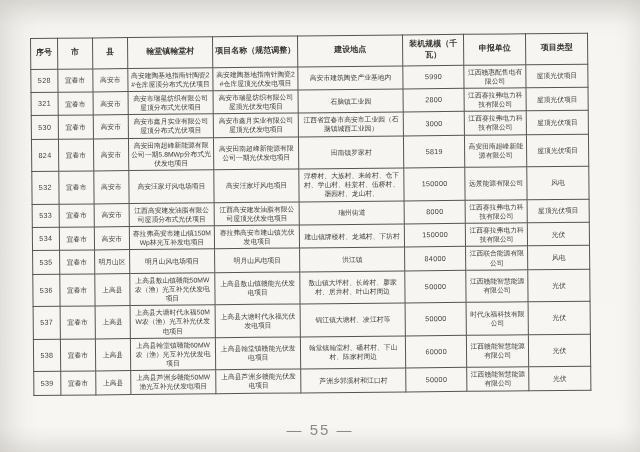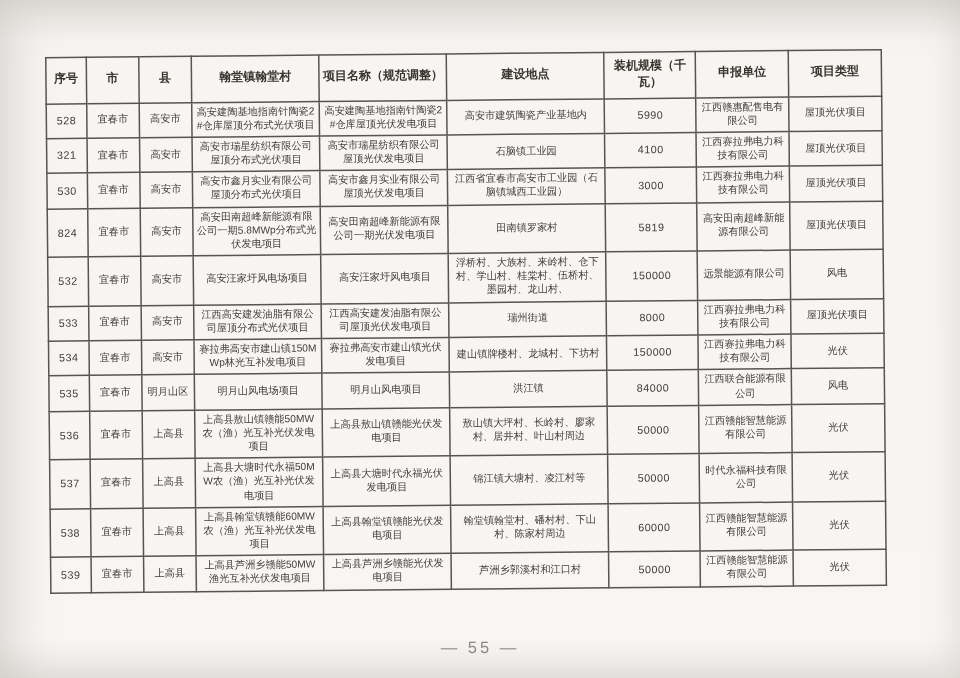--- a/index.html
+++ b/index.html
@@ -68,21 +68,21 @@
   col.c-loc  { width: 18.8%; }
   col.c-cap  { width: 11.0%; }
   col.c-unit { width: 11.1%; }
   col.c-type { width: 11.1%; }
   .footer-pageno {
     position: absolute;
     left: 0;
     right: 0;
     bottom: 14px;
     text-align: center;
-    font-size: 11px;
+    font-size: 15px;
     color: #8b8a86;
     letter-spacing: 2px;
   }
 </style>
 </head>
 <body>
 
 <div class="page-shadow"></div>
 
 <div class="scan-tilt">
@@ -123,21 +123,21 @@
           <td>江西赣惠配售电有限公司</td>
           <td>屋顶光伏项目</td>
         </tr>
         <tr>
           <td>321</td>
           <td>宜春市</td>
           <td>高安市</td>
           <td>高安市瑞星纺织有限公司屋顶分布式光伏项目</td>
           <td>高安市瑞星纺织有限公司屋顶光伏发电项目</td>
           <td>石脑镇工业园</td>
-          <td>4100</td>
+          <td>2800</td>
           <td>江西赛拉弗电力科技有限公司</td>
           <td>屋顶光伏项目</td>
         </tr>
         <tr>
           <td>530</td>
           <td>宜春市</td>
           <td>高安市</td>
           <td>高安市鑫月实业有限公司屋顶分布式光伏项目</td>
           <td>高安市鑫月实业有限公司屋顶光伏发电项目</td>
           <td>江西省宜春市高安市工业园（石脑镇城西工业园）</td>

